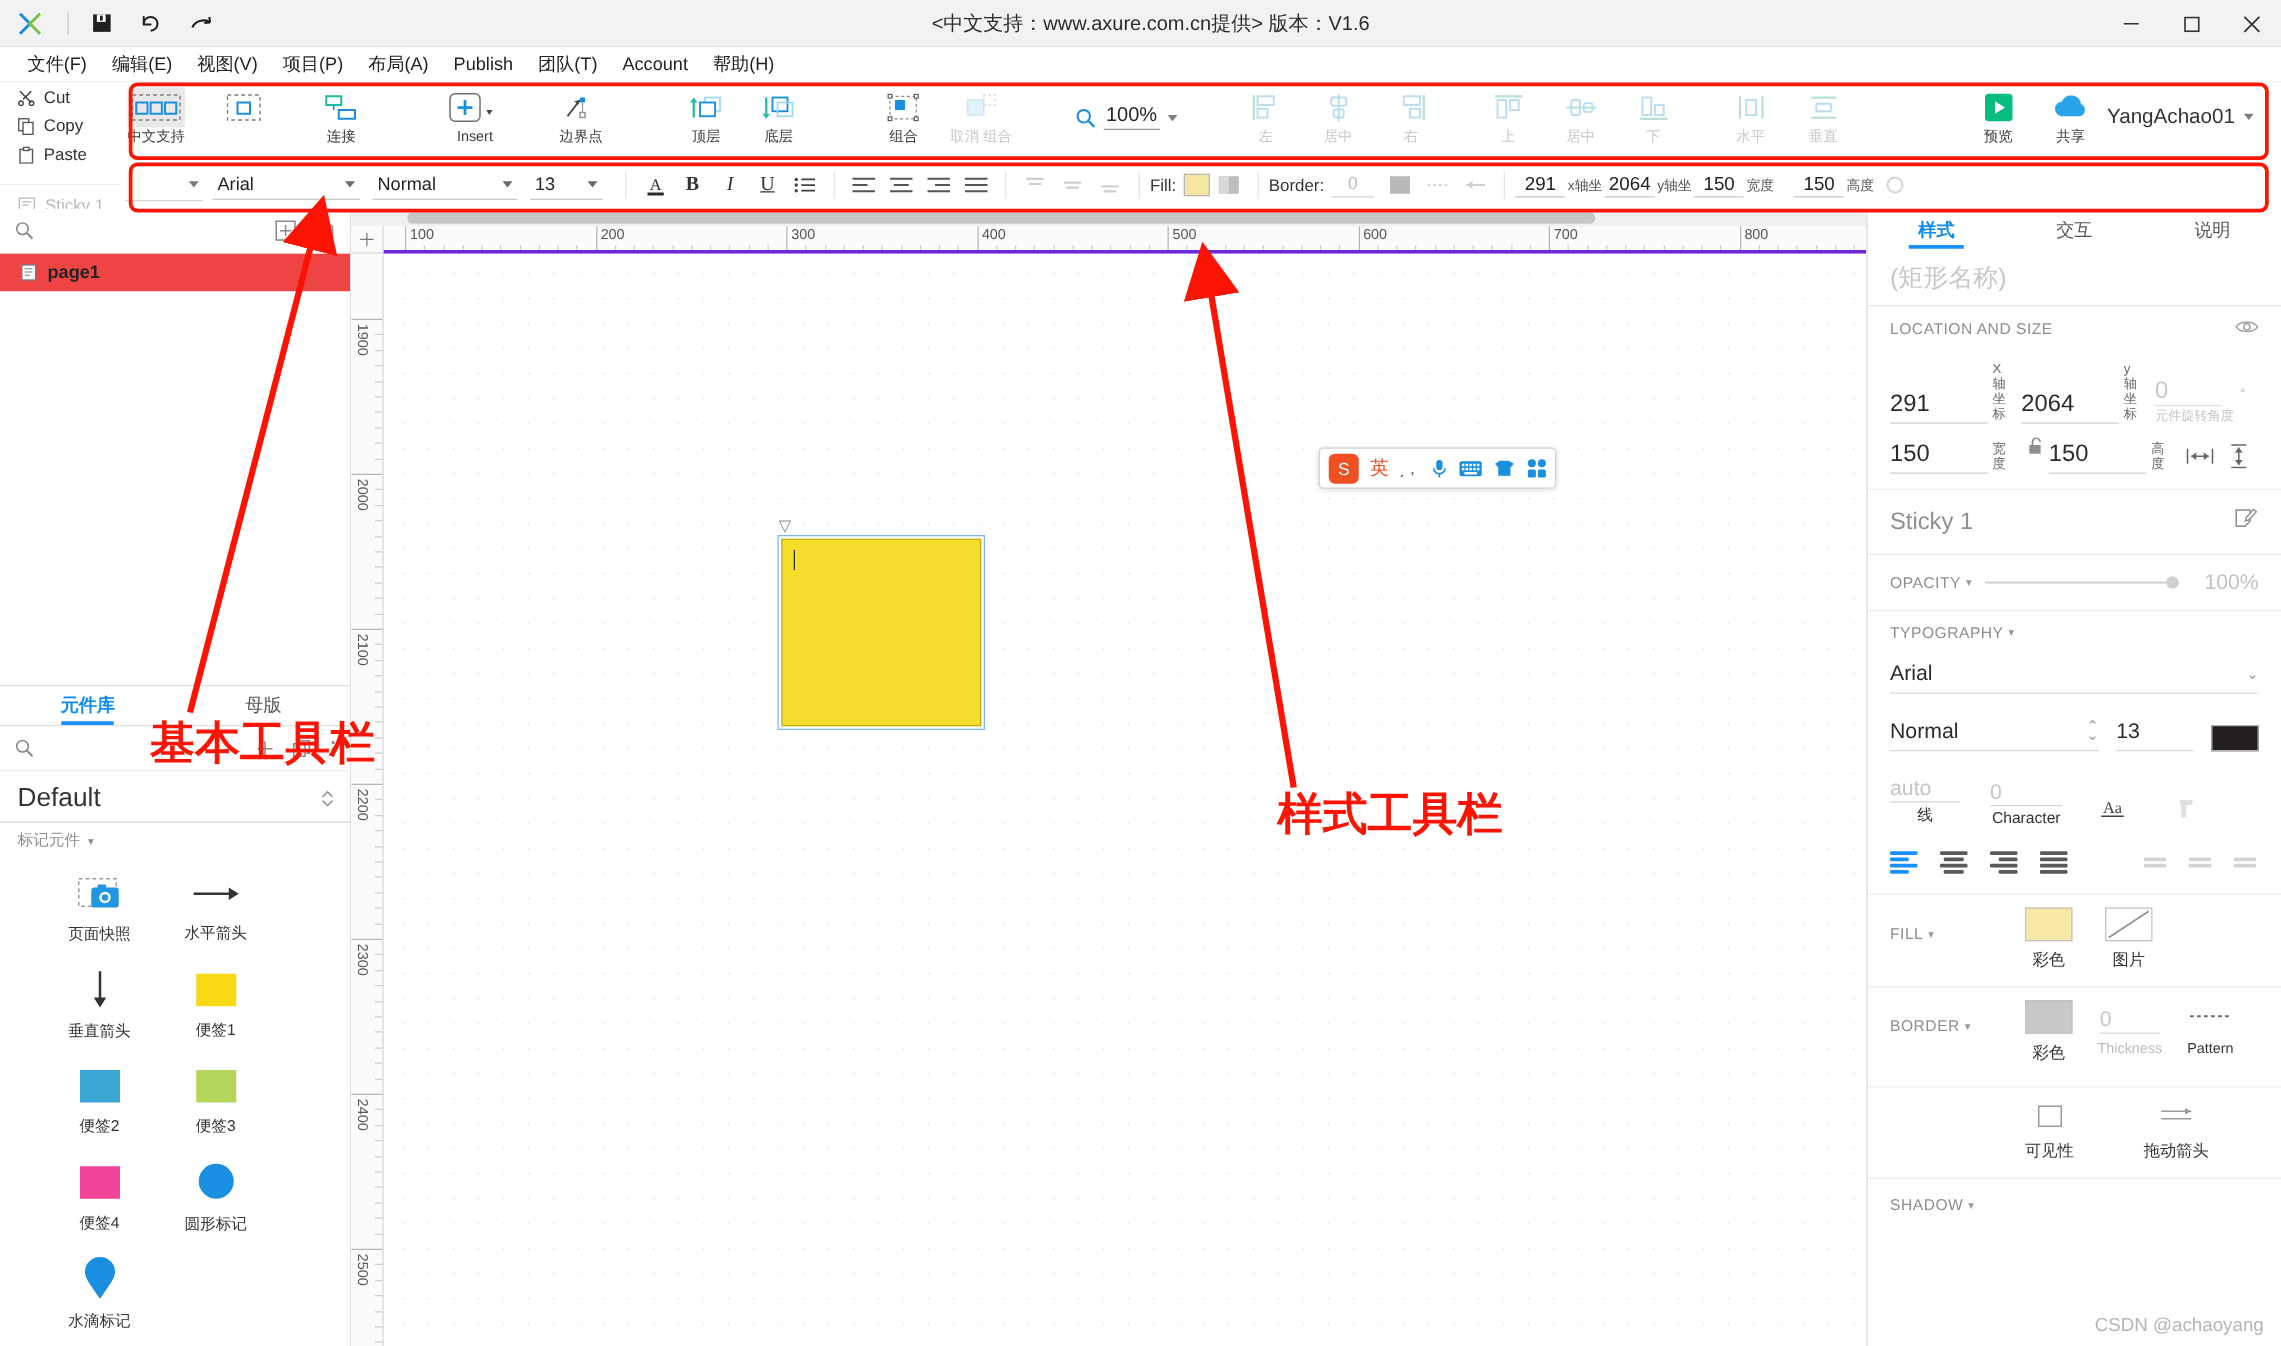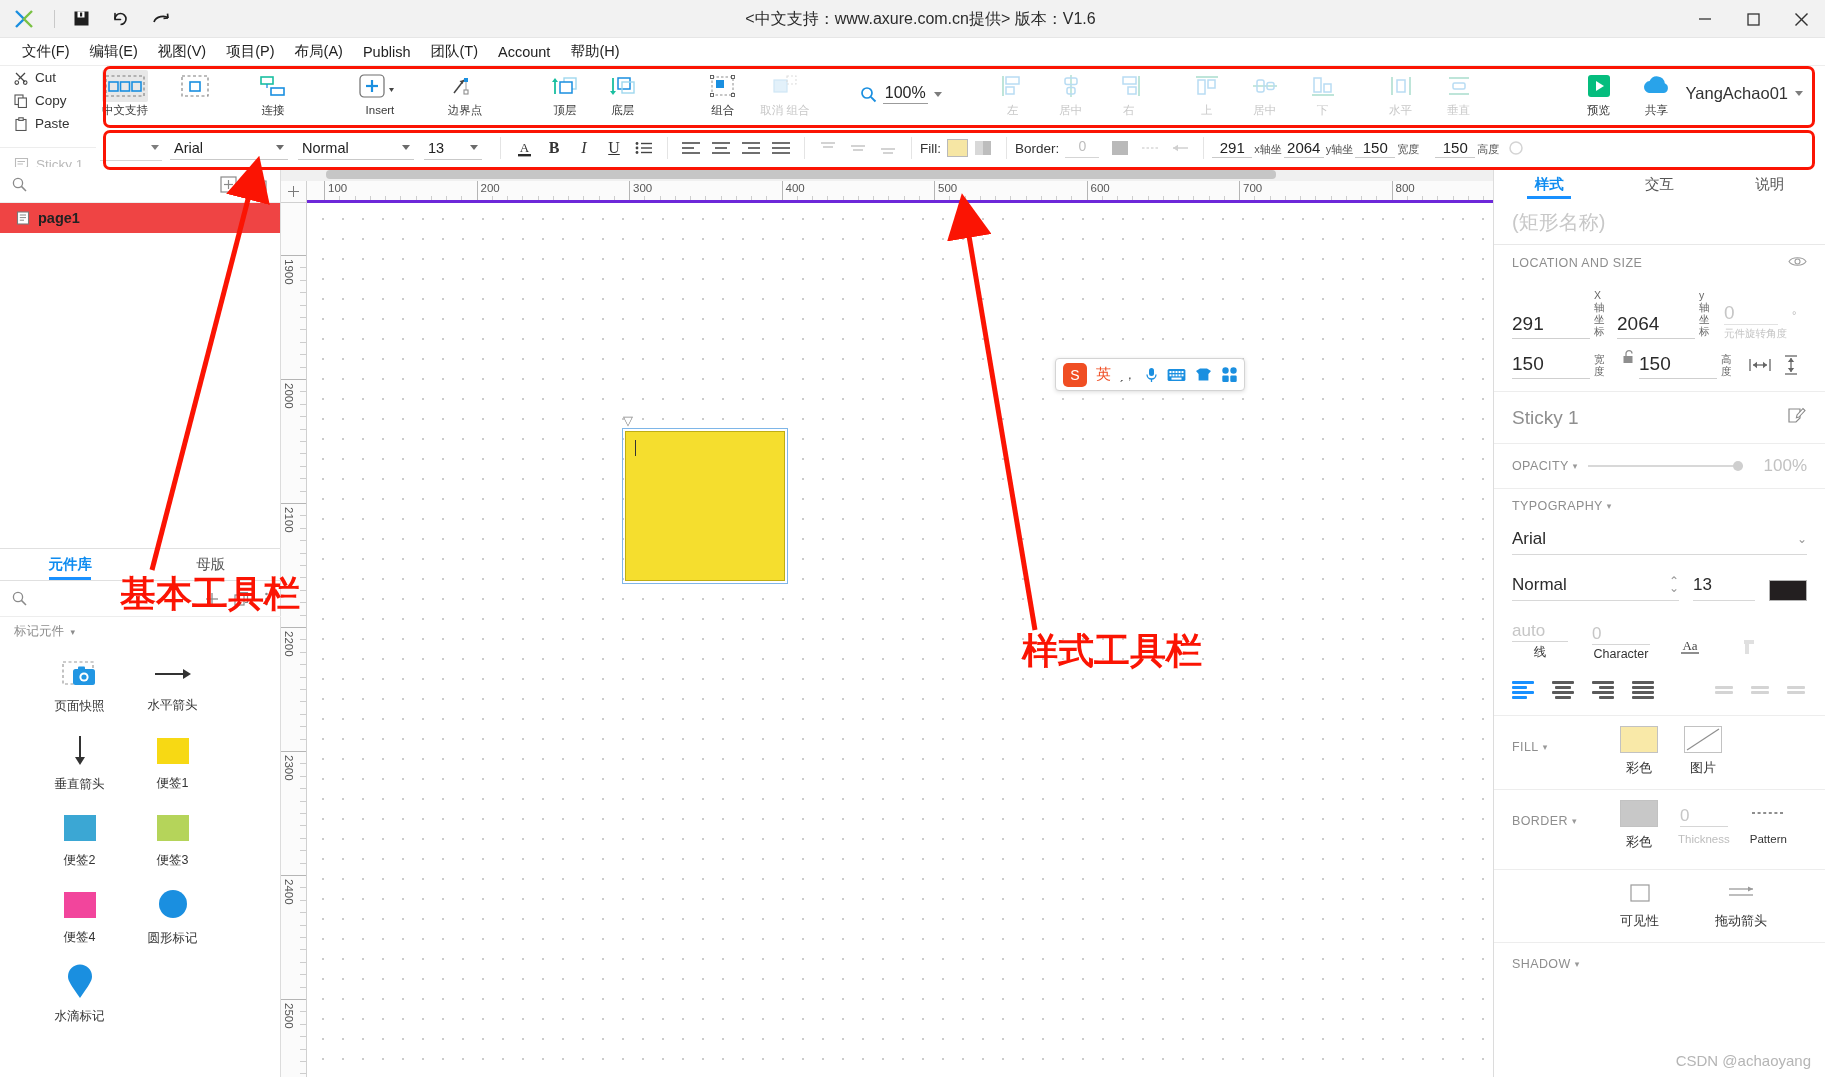--- a/index.html
+++ b/index.html
@@ -738,20 +738,29 @@
             <rect x="1" y="4" width="9" height="10" fill="none" stroke="#8a8a8a" stroke-width="1.2"></rect>
             <path d="M4 4 V1.5 h9.5 V11.5 H11" fill="none" stroke="#8a8a8a" stroke-width="1.2"></path>
           </svg>
           <svg width="5" height="16" viewBox="0 0 5 16">
             <circle cx="2.5" cy="3" r="1.3" fill="#8a8a8a"></circle>
               <circle cx="2.5" cy="8" r="1.3" fill="#8a8a8a"></circle>
               <circle cx="2.5" cy="13" r="1.3" fill="#8a8a8a"></circle>
           </svg>
         </div>
       </div>
+      <div class="lib-title">
+        <span>Default</span>
+        <span style="margin-left:auto;display:flex;flex-direction:column;gap:2px;">
+          <svg width="10" height="14" viewBox="0 0 10 14">
+            <path d="M1 5.5 L5 1.5 L9 5.5" fill="none" stroke="#999" stroke-width="1.2"></path>
+            <path d="M1 8.5 L5 12.5 L9 8.5" fill="none" stroke="#999" stroke-width="1.2"></path>
+          </svg>
+        </span>
+      </div>
       <div class="lib-sub">
         <span>标记元件</span>
         <span style="font-size:9px;margin-left:3px;">▾</span>
       </div>
 
       <div class="widgrid">
         <div class="wcell">
           <svg width="42" height="32" viewBox="0 0 42 32">
             <rect x="4" y="4" width="30" height="22" fill="none" stroke="#9a9a9a" stroke-width="1.2" stroke-dasharray="3 2.5"></rect>
             <rect x="14" y="11" width="22" height="16" rx="2.5" fill="#2196e3"></rect>

